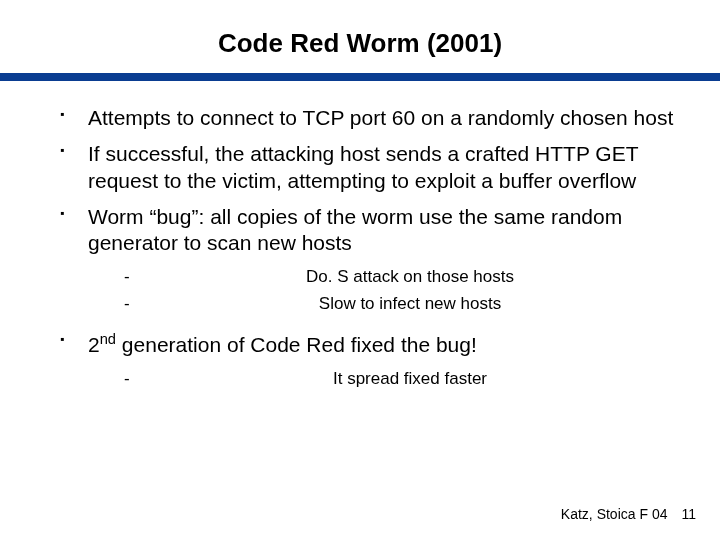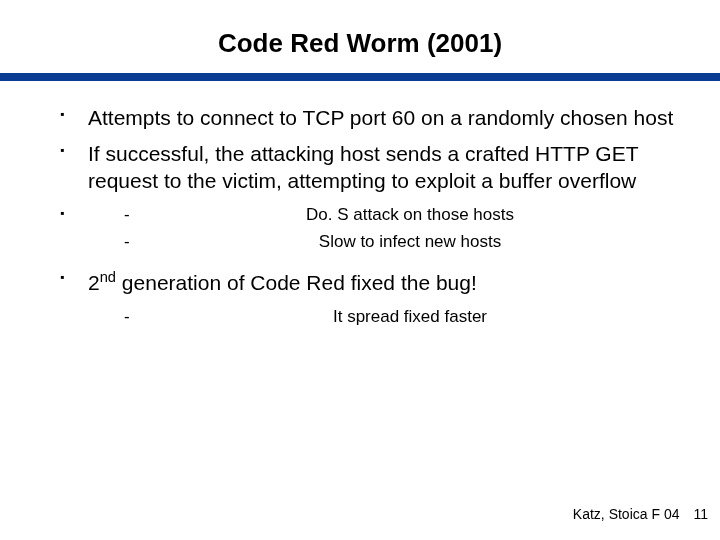--- a/index.html
+++ b/index.html
@@ -61,21 +61,21 @@
   ul.sublist > li::before {
     content: "-";
     position: absolute;
     left: 0;
     top: 0;
   }
   sup { font-size: 0.7em; vertical-align: super; }
   .footer {
     position: absolute;
     bottom: 14px;
-    right: 12px;
+    right: 24px;
     font-size: 14px;
     color: #000;
     display: flex;
     align-items: baseline;
     gap: 14px;
   }
   .footer .page { font-size: 14px; }
 </style>
 </head>
 <body>
@@ -90,20 +90,21 @@
 
       <li>
         <span>Attempts to connect to TCP port 60 on a randomly chosen host</span>
       </li>
 
       <li>
         <span>If successful, the attacking host sends a crafted HTTP GET request to the victim, attempting to exploit a buffer overflow</span>
       </li>
 
       <li>
+        <span>Worm “bug”: all copies of the worm use the same random generator to scan new hosts</span>
         <ul class="sublist">
           <li>
             <span>Do. S attack on those hosts</span>
           </li>
           <li>
             <span>Slow to infect new hosts</span>
           </li>
         </ul>
       </li>
 

